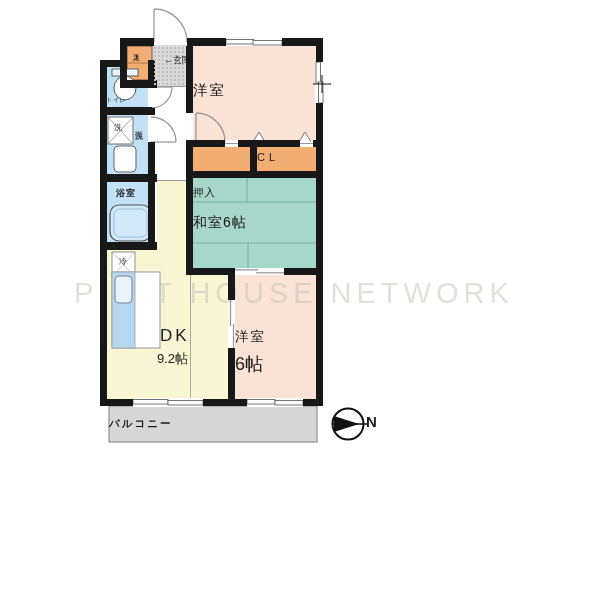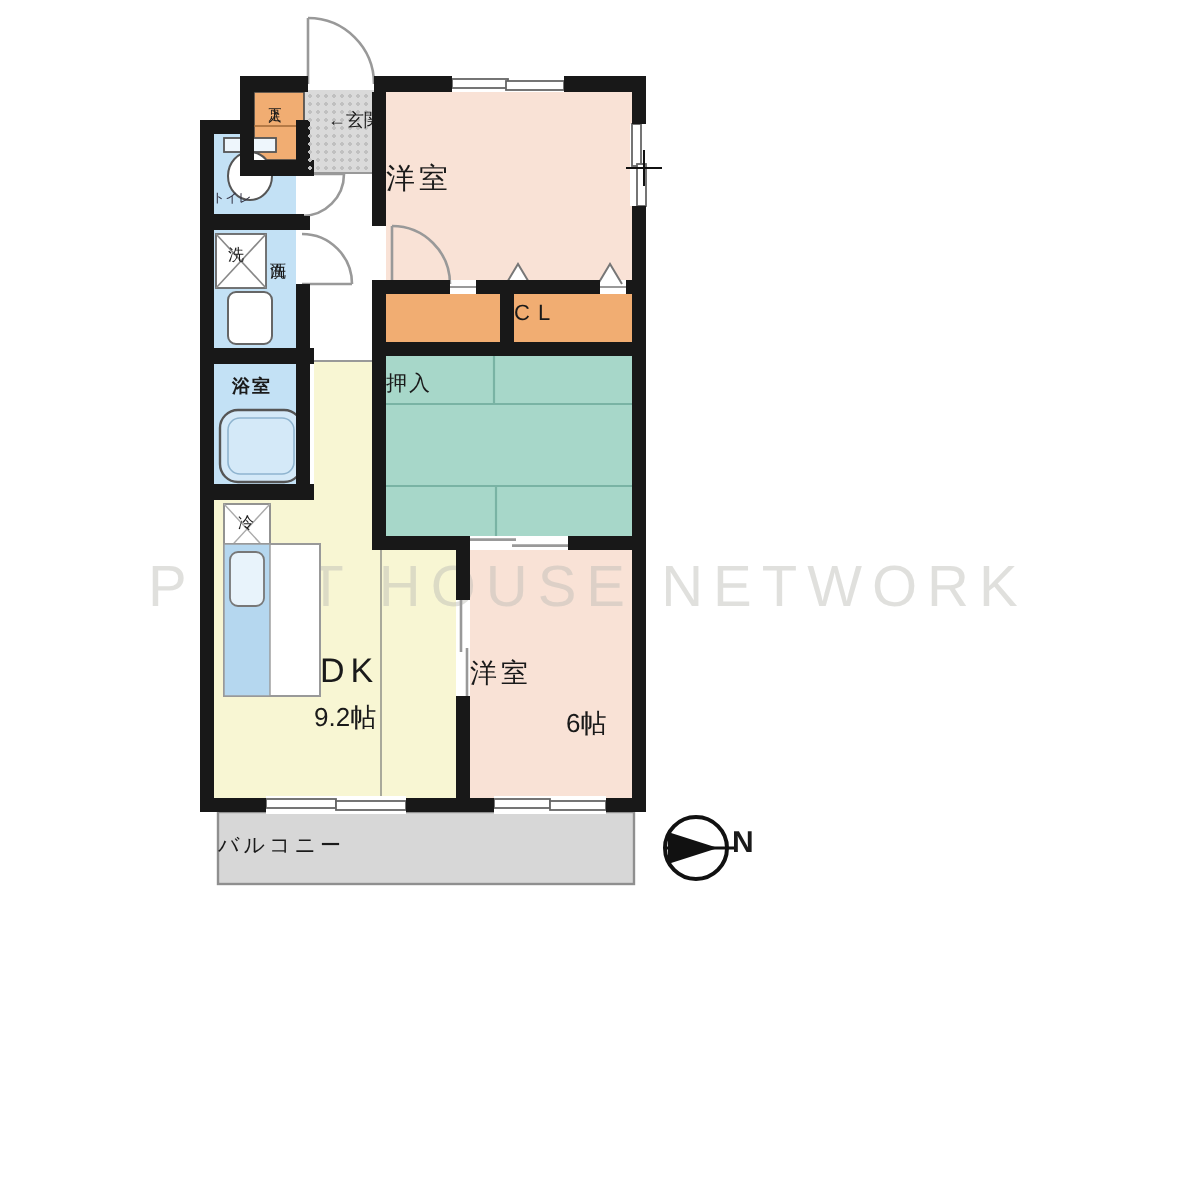--- a/index.html
+++ b/index.html
@@ -174,24 +174,25 @@
 <div class="lbl" style="left:114px;top:124px;font-size:8px;">洗</div>
 <div class="lbl vert" style="left:134px;top:125px;font-size:8px;height:36px;">洗面</div>
 <div class="lbl" style="left:116px;top:189px;font-size:9px;letter-spacing:1px;font-weight:bold;">浴室</div>
 <div class="lbl" style="left:119px;top:258px;font-size:8px;">冷</div>
 
 <div class="lbl ctr" style="left:193px;top:83px;width:123px;font-size:14.5px;letter-spacing:2px;">洋室</div>
 
 <div class="lbl ctr" style="left:193px;top:153px;width:57px;font-size:10.5px;letter-spacing:1px;margin-top:34px;">押入</div>
 <div class="lbl ctr" style="left:257px;top:152px;width:63px;font-size:11px;letter-spacing:4px;">CL</div>
 
+<div class="lbl ctr" style="left:193px;top:215px;width:123px;font-size:14px;letter-spacing:1px;">和室6帖</div>
 
 <div class="lbl" style="left:160px;top:327px;font-size:17px;letter-spacing:3px;">DK</div>
 <div class="lbl" style="left:157px;top:352px;font-size:13px;">9.2帖</div>
 
 <div class="lbl ctr" style="left:235px;top:330px;width:81px;font-size:13.5px;letter-spacing:2px;">洋室</div>
-<div class="lbl ctr" style="left:235px;top:355px;width:81px;font-size:13px;padding-left:48px;">6帖</div>
+<div class="lbl ctr" style="left:235px;top:355px;width:81px;font-size:18px;">6帖</div>
 
-<div class="lbl ctr" style="left:109px;top:418px;width:236px;font-size:10.5px;letter-spacing:2px;">バルコニー</div>
+<div class="lbl ctr" style="left:109px;top:418px;width:236px;font-size:10.5px;letter-spacing:2px;font-weight:bold;">バルコニー</div>
 
 <div class="lbl" style="left:366px;top:414px;font-size:15px;font-weight:bold;">N</div>
 
 </div>
 
 </body></html>

